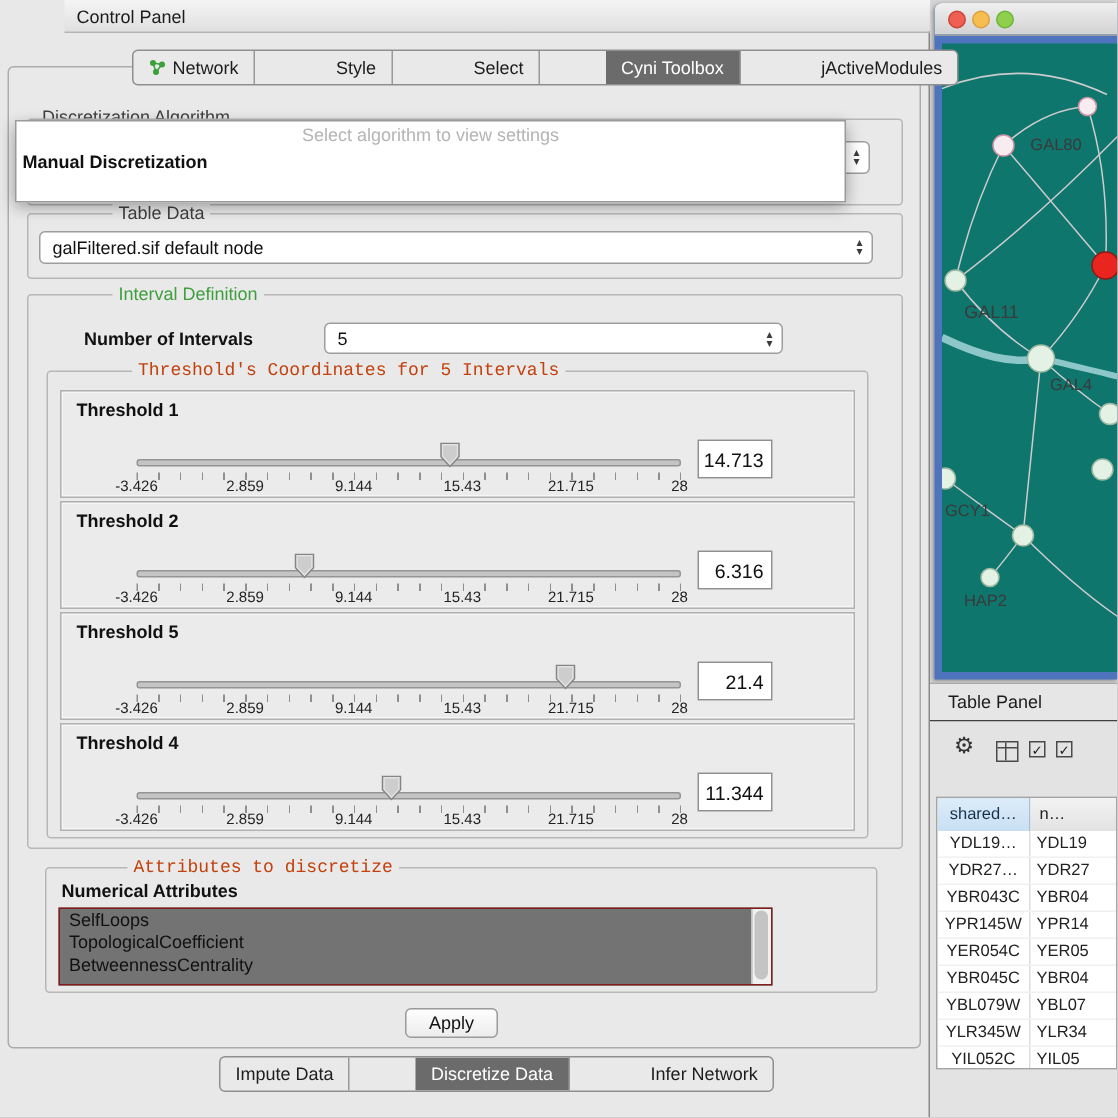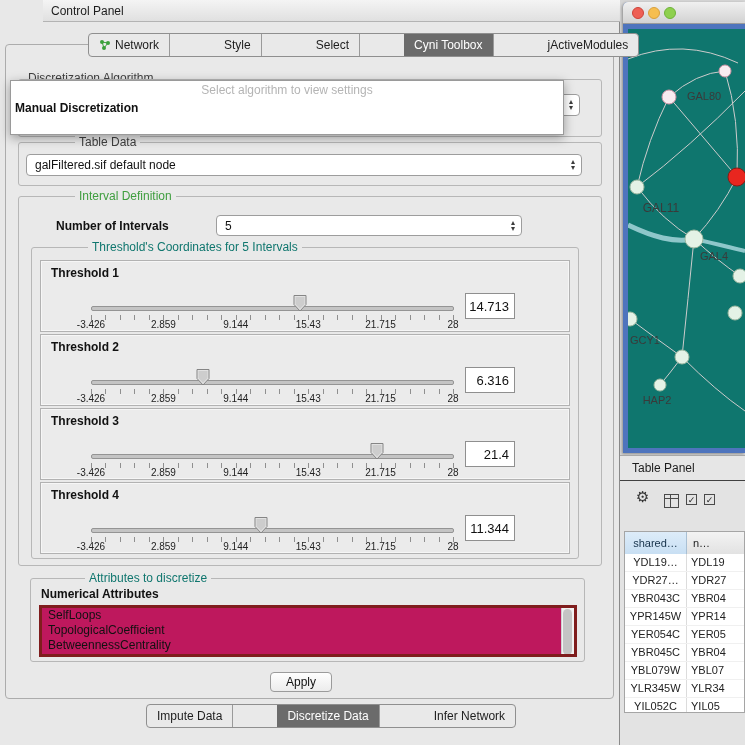--- a/index.html
+++ b/index.html
@@ -17,41 +17,41 @@
   .tab{display:flex;align-items:center;gap:4px;padding:0 10px;font-size:12px;color:#1d1d1d;border-right:1px solid #9a9a9a;white-space:nowrap;}
   .tab:last-child{border-right:none;}
   .tab.selected{background:#6b6b6b;color:#fff;}
   #top-tabs{left:88px;top:33px;}
   #bottom-tabs{left:146px;top:704px;}
   .net-icon{display:inline-flex;width:12px;height:12px;}
   
   .groupbox{border:1px solid #b7b7b7;border-radius:3px;box-sizing:border-box;}
   .group-title{position:absolute;top:-8px;left:10px;background:#e9e9e9;padding:0 4px;font-size:12px;white-space:nowrap;margin-left:46px;}
   .gt-green{color:#3f9e3f;}
-  .gt-blue{color:#0f766e;}
+  .gt-blue{color:#c2410c;font-family:Liberation Mono, monospace;}
   .gt-dark{color:#404040;}
   
   .combo{position:absolute;background:#fff;border:1px solid #9d9d9d;border-radius:4px;box-sizing:border-box;display:flex;align-items:center;}
   .combo-text{flex:1;padding-left:8px;font-size:12px;color:#111;white-space:nowrap;overflow:hidden;}
   .combo-arrows{width:16px;display:flex;flex-direction:column;align-items:center;justify-content:center;line-height:6px;font-size:8px;color:#3c3c3c;}
   
   #algo-popup{left:10px;top:80px;width:554px;height:55px;background:#fff;border:1px solid #9a9a9a;box-shadow:0 3px 10px rgba(0,0,0,.35);z-index:40;box-sizing:border-box;}
   .popup-placeholder{height:18px;line-height:18px;text-align:center;color:#b4b4b4;font-size:12px;}
   .popup-opt{height:18px;line-height:18px;padding-left:4px;font-size:12px;color:#111;white-space:nowrap;}
   .popup-opt.bold{font-weight:bold;}
   
   .threshold-panel{position:absolute;left:8px;width:530px;height:72px;background:#ebebeb;border:1px solid #b2b2b2;box-shadow:inset 0 0 0 1px #f6f6f6;box-sizing:border-box;}
   .thr-label{position:absolute;left:10px;top:5px;font-size:12px;font-weight:bold;color:#111;}
   .thr-track{position:absolute;left:50px;top:45px;width:361px;height:3px;background:#c4c4c4;border:1px solid #949494;border-radius:2px;}
   .thr-ticks{position:absolute;left:50px;top:54px;width:363px;height:5px;background:repeating-linear-gradient(to right,#8f8f8f 0,#8f8f8f 1px,transparent 1px,transparent 14.5px);}
   .thr-thumb{position:absolute;top:34px;width:14px;height:17px;}
   .thr-scale-label{position:absolute;top:58px;transform:translateX(-50%);font-size:10px;color:#222;white-space:nowrap;}
   .thr-value{position:absolute;left:424px;top:32px;width:50px;height:26px;background:#fff;border:1px solid #8f8f8f;font-size:13px;color:#111;text-align:right;line-height:26px;padding-right:5px;box-sizing:border-box;}
   
-  #attr-list{left:8px;top:26px;width:538px;height:52px;background:#be185d;border:3px solid #7f1d1d;overflow:hidden;box-sizing:border-box;}
+  #attr-list{left:8px;top:26px;width:476px;height:52px;background:#737373;border:1px solid #7f1d1d;overflow:hidden;box-sizing:border-box;}
   .attr-item{font-size:12px;color:#111;line-height:15px;padding-left:6px;white-space:nowrap;}
   #attr-scrollbar{position:absolute;right:0;top:0;width:12px;height:50px;background:#f1f1f1;border-left:1px solid #cfcfcf;}
   #attr-scroll-thumb{position:absolute;left:1px;top:1px;width:9px;height:46px;background:#c4c4c4;border-radius:5px;}
   
   #apply-btn{left:270px;top:672px;width:62px;height:20px;background:linear-gradient(#fefefe,#ececec);border:1px solid #9b9b9b;border-radius:4px;font-size:12px;color:#111;text-align:center;line-height:19px;box-sizing:border-box;}
   
   #right-bg{left:620px;top:0;width:125px;height:745px;background:#d6d6d6;}
   #net-win{left:623px;top:2px;width:122px;height:451px;background:#4e74bd;border-radius:5px 0 0 0;box-shadow:-1px 1px 3px rgba(0,0,0,.35);}
   #net-titlebar{left:0;top:0;width:122px;height:22px;background:linear-gradient(#f0f0f0,#d2d2d2);border-radius:5px 0 0 0;border-bottom:1px solid #9a9a9a;box-sizing:border-box;}
   .tl{position:absolute;top:5px;width:12px;height:12px;border-radius:50%;box-sizing:border-box;}
@@ -184,21 +184,21 @@
               </svg></div>
             <span class="thr-scale-label" style="left: 50px;">-3.426</span>
             <span class="thr-scale-label" style="left: 122.4px;">2.859</span>
             <span class="thr-scale-label" style="left: 194.8px;">9.144</span>
             <span class="thr-scale-label" style="left: 267.2px;">15.43</span>
             <span class="thr-scale-label" style="left: 339.6px;">21.715</span>
             <span class="thr-scale-label" style="left: 412px;">28</span>
             <div class="thr-value">6.316</div>
           </div>
           <div class="threshold-panel" style="top: 160px;">
-            <div class="thr-label">Threshold 3</div>
+            <div class="thr-label">Threshold 5</div>
             <div class="thr-track"></div>
             <div class="thr-ticks"></div>
             <div class="thr-thumb" style="left: 328.98px;"><svg width="14" height="17" viewBox="0 0 14 17">
                 <path d="M1 .5 H13 V9.5 L7 16 L1 9.5 Z" fill="#e2e2e2" stroke="#858585"></path>
                 <path d="M2.5 2 H11.5 V9 L7 13.8 L2.5 9 Z" fill="#cdcdcd"></path>
               </svg></div>
             <span class="thr-scale-label" style="left: 50px;">-3.426</span>
             <span class="thr-scale-label" style="left: 122.4px;">2.859</span>
             <span class="thr-scale-label" style="left: 194.8px;">9.144</span>
             <span class="thr-scale-label" style="left: 267.2px;">15.43</span>

